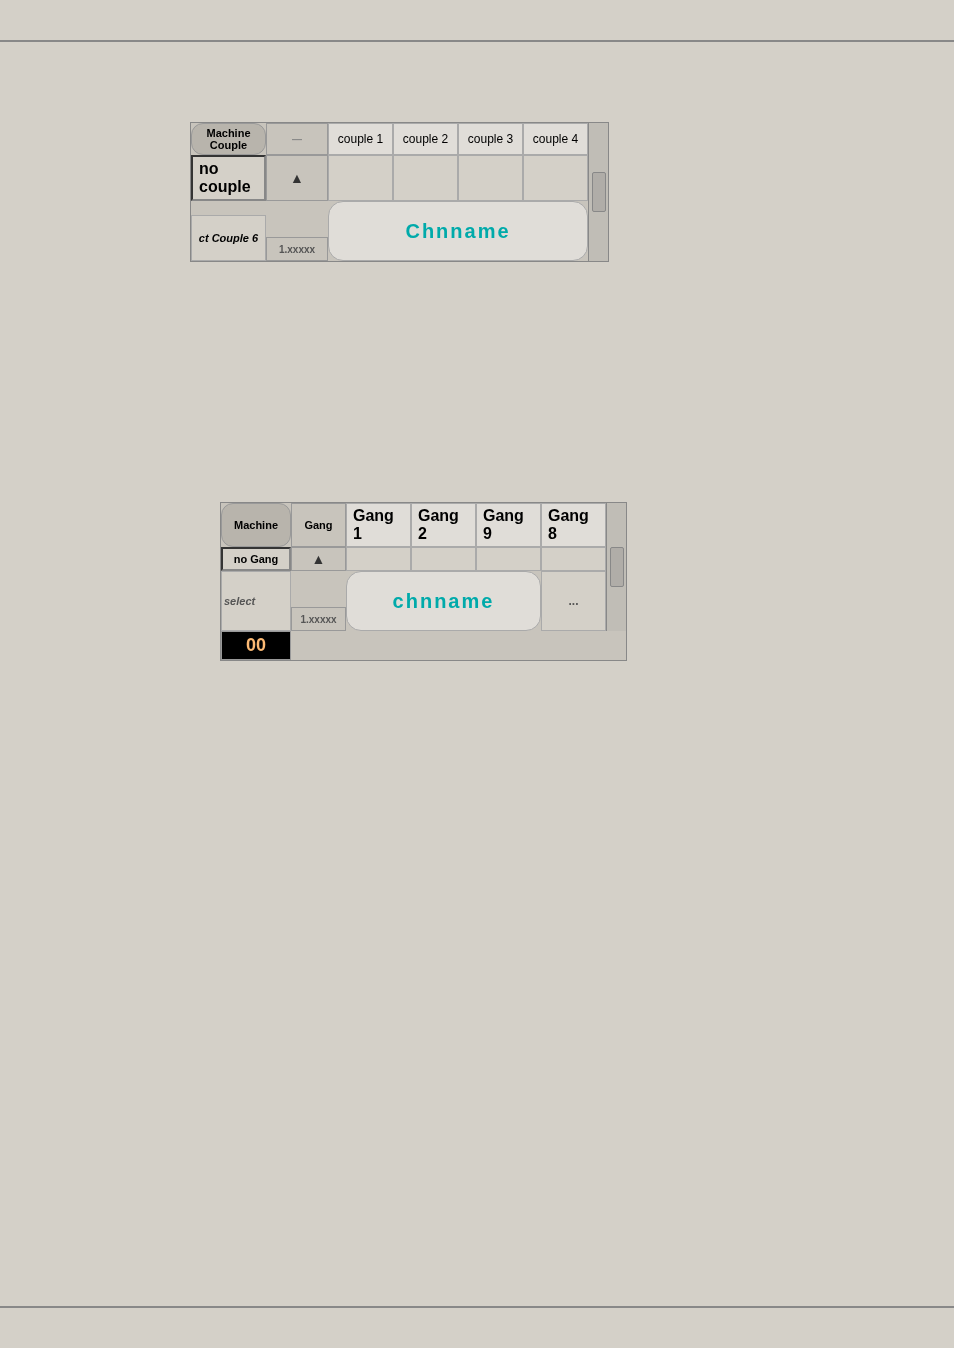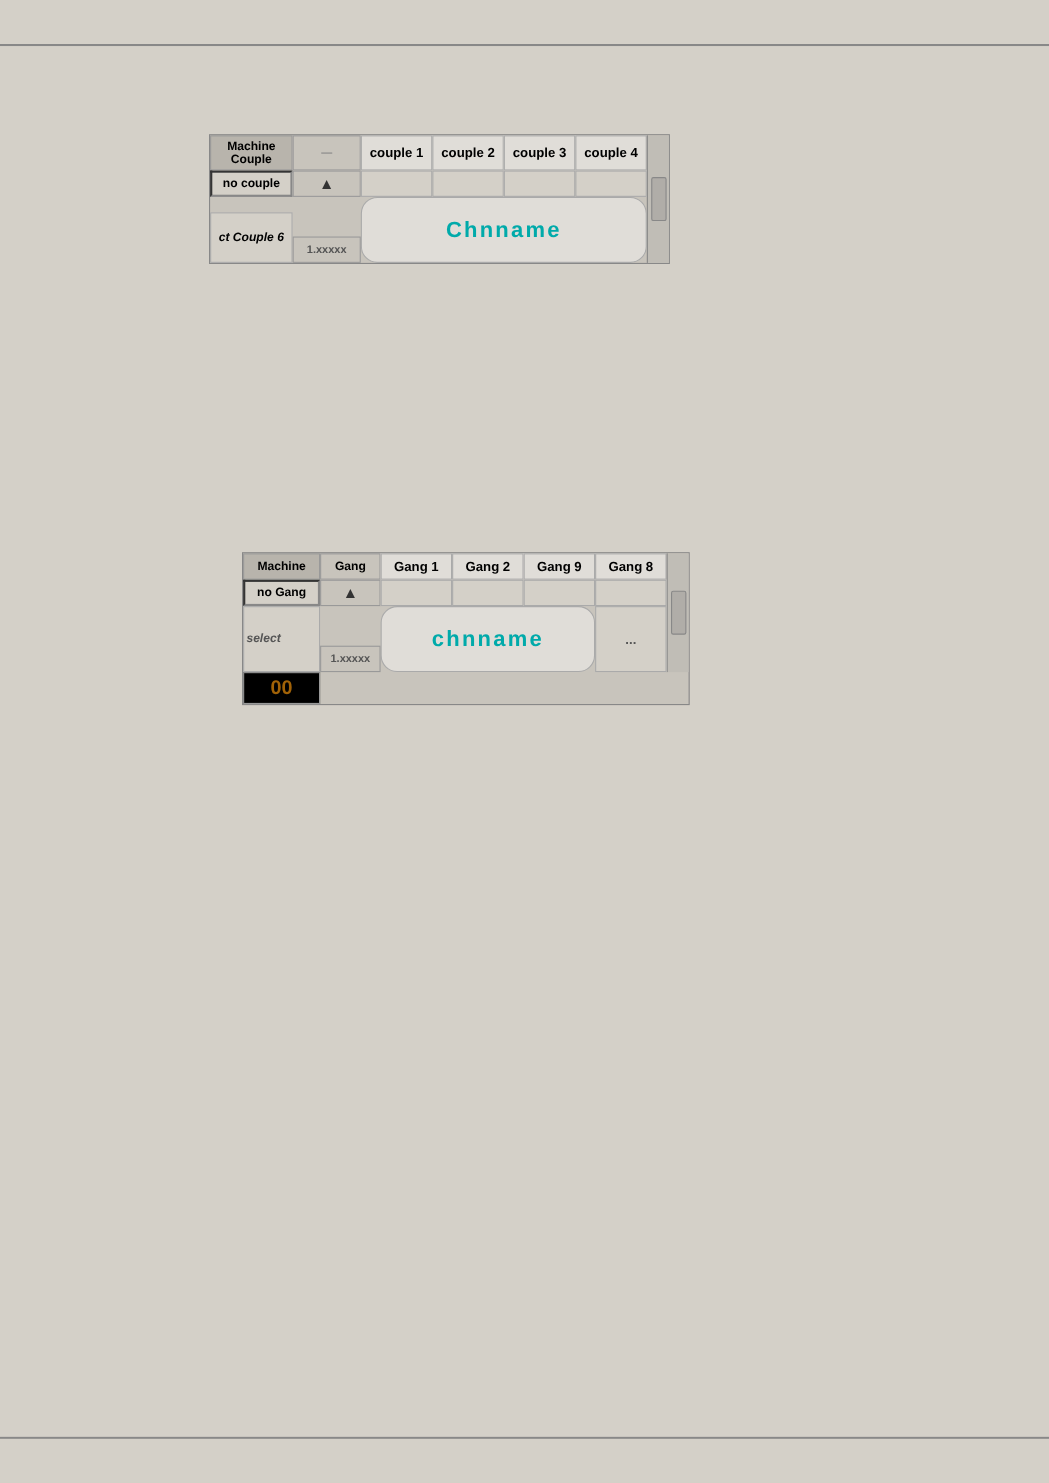--- a/index.html
+++ b/index.html
@@ -74,34 +74,35 @@
       font-size: 11px;
     }
 
     .cell-machine {
       background: #b8b4ac;
       font-weight: bold;
       font-size: 11px;
       flex-direction: column;
       justify-content: center;
       align-items: center;
+      border-radius: 12px;
     }
 
     .cell-no-couple {
       background: #d4d0c8;
       border: 2px inset #888;
-      font-size: 11px;
+      font-size: 16px;
       font-weight: bold;
     }
 
     .cell-couple-n {
       background: #e0ddd8;
       border: 1px solid #aaa;
       font-size: 12px;
-      font-weight: bold;
+      font-weight: normal;
     }
 
     .cell-arrow {
       background: #c8c4bc;
       display: flex;
       align-items: center;
       justify-content: center;
       font-size: 10px;
     }
 
@@ -184,27 +185,27 @@
       font-size: 11px;
       font-style: italic;
       color: #555;
       justify-content: flex-start;
       padding-left: 2px;
     }
 
     .cell-gang-n {
       background: #e0ddd8;
       border: 1px solid #aaa;
-      font-size: 12px;
+      font-size: 16px;
       font-weight: bold;
     }
 
     .cell-00 {
       background: #000;
-      color: #a16207;
+      color: #fdba74;
       font-size: 18px;
       font-weight: bold;
       display: flex;
       align-items: center;
       justify-content: center;
     }
 
     .cell-dots {
       background: #d4d0c8;
       border: 1px solid #aaa;

